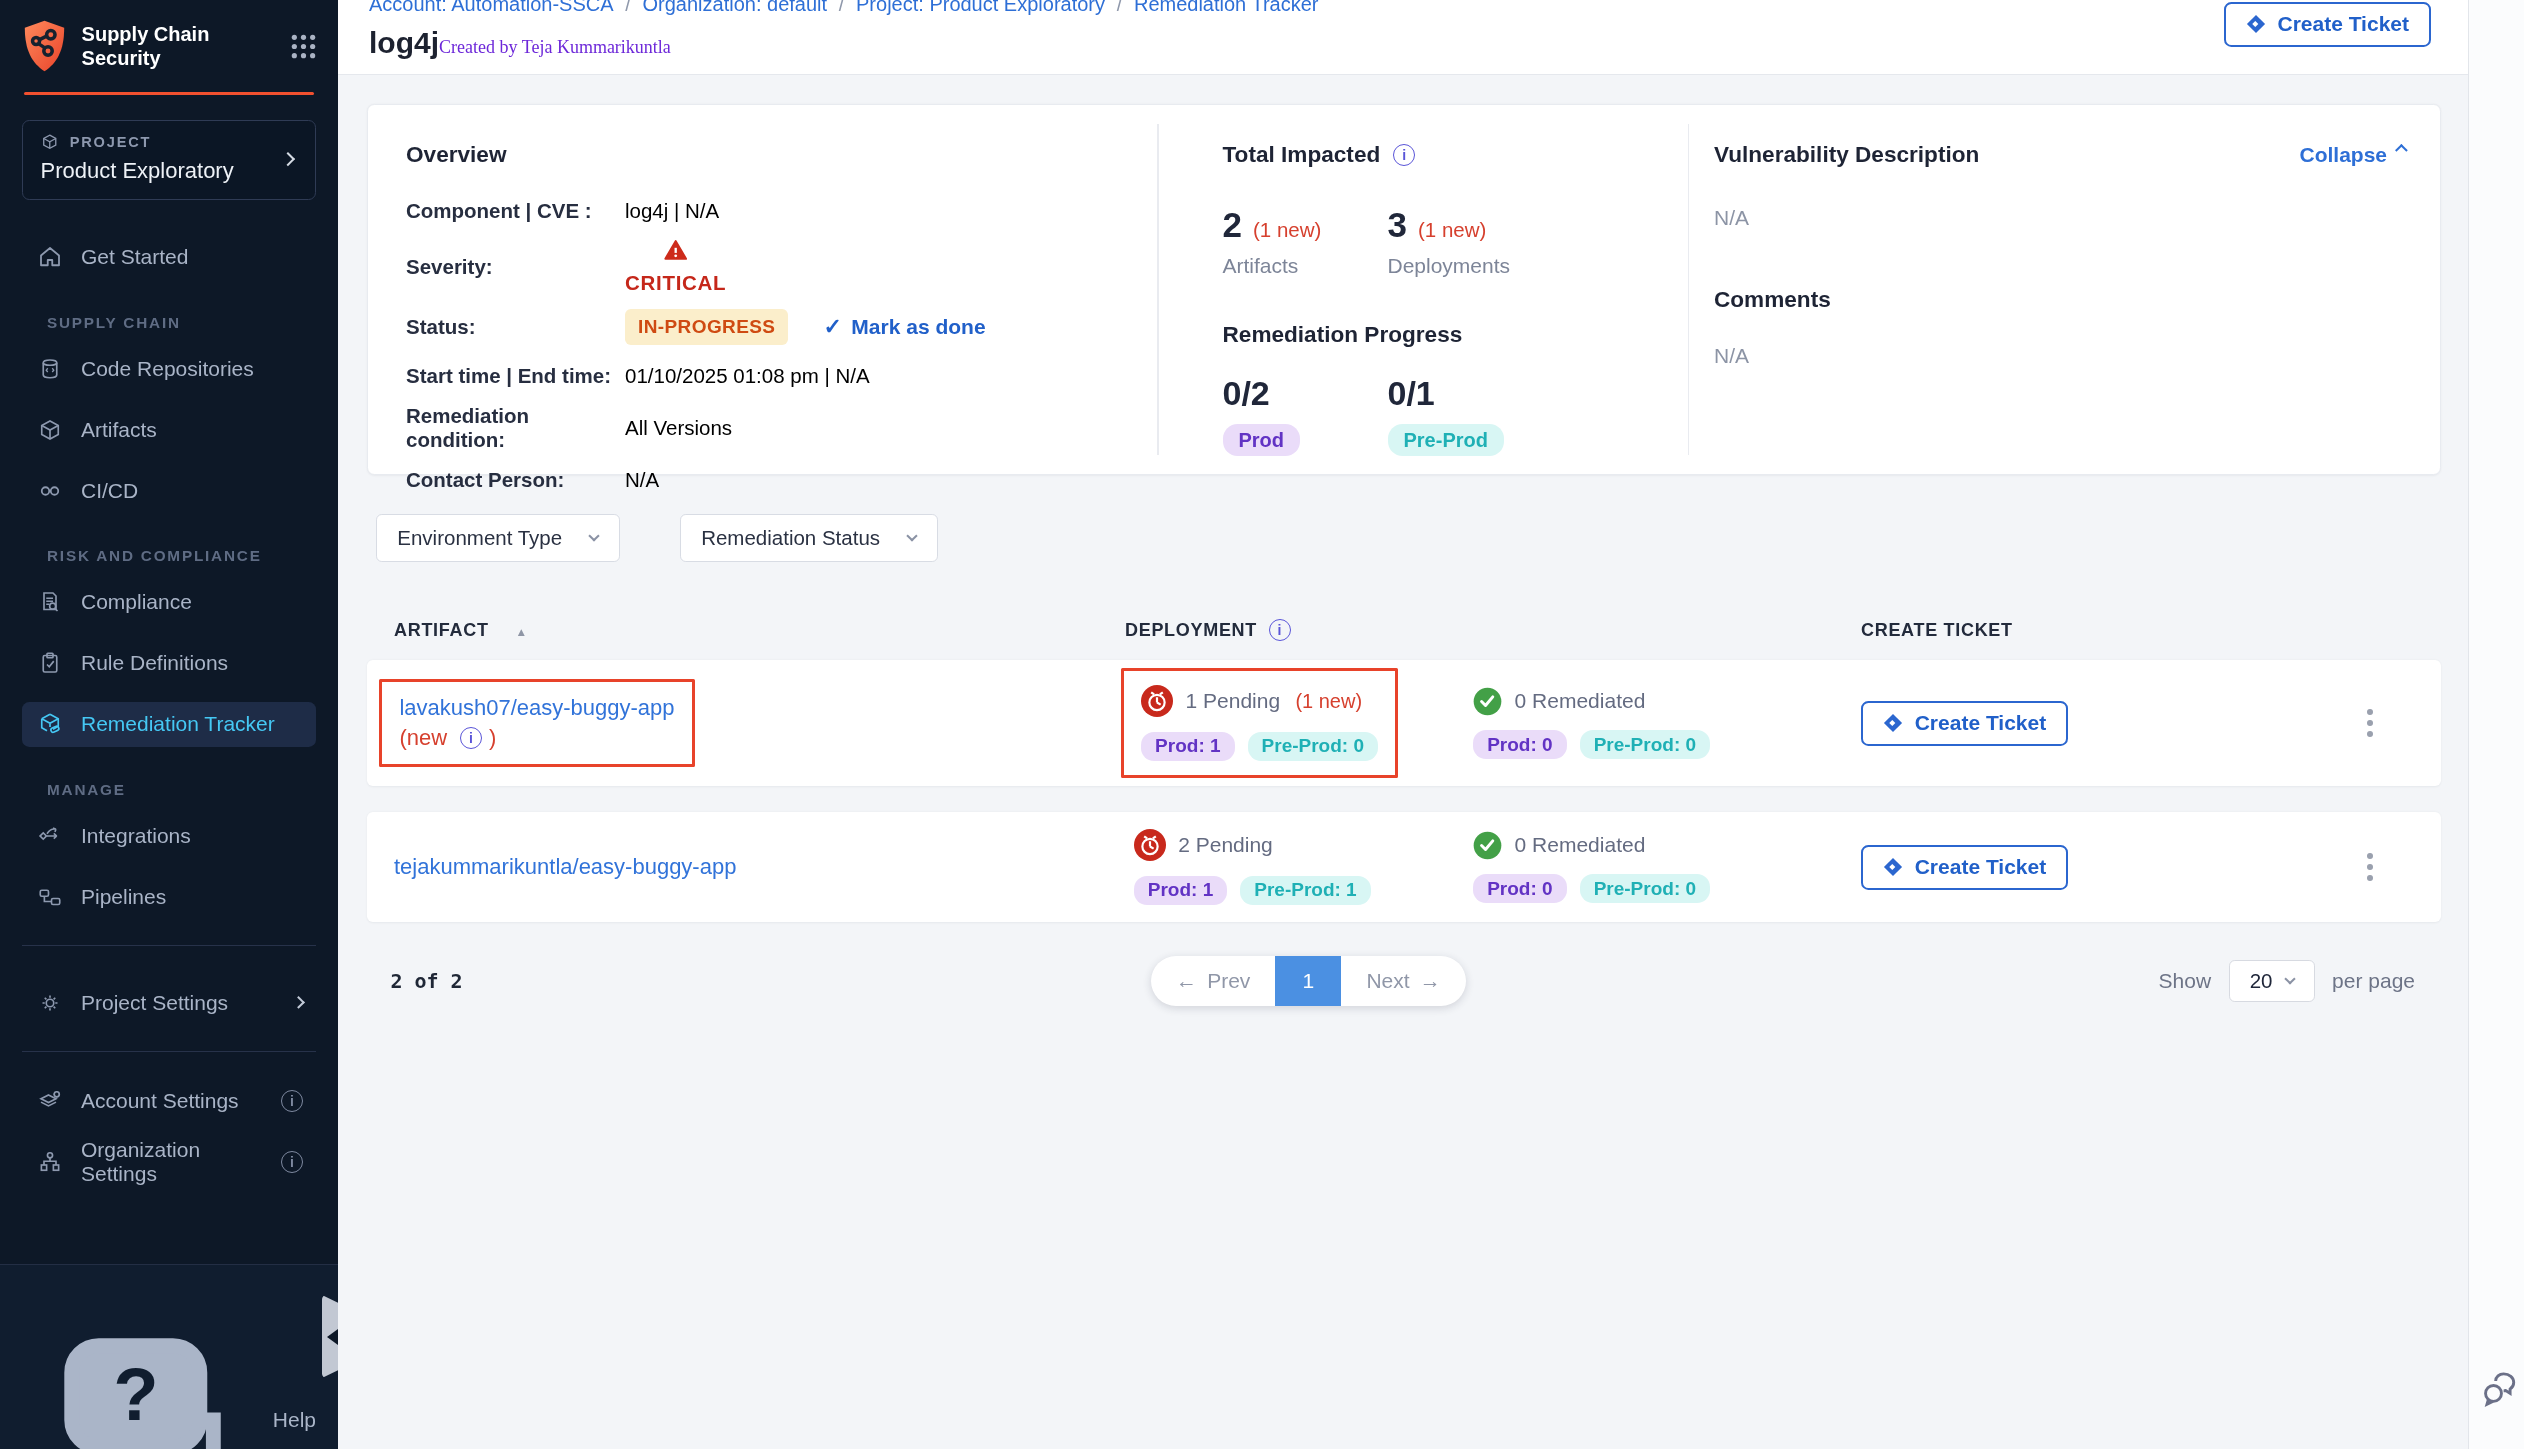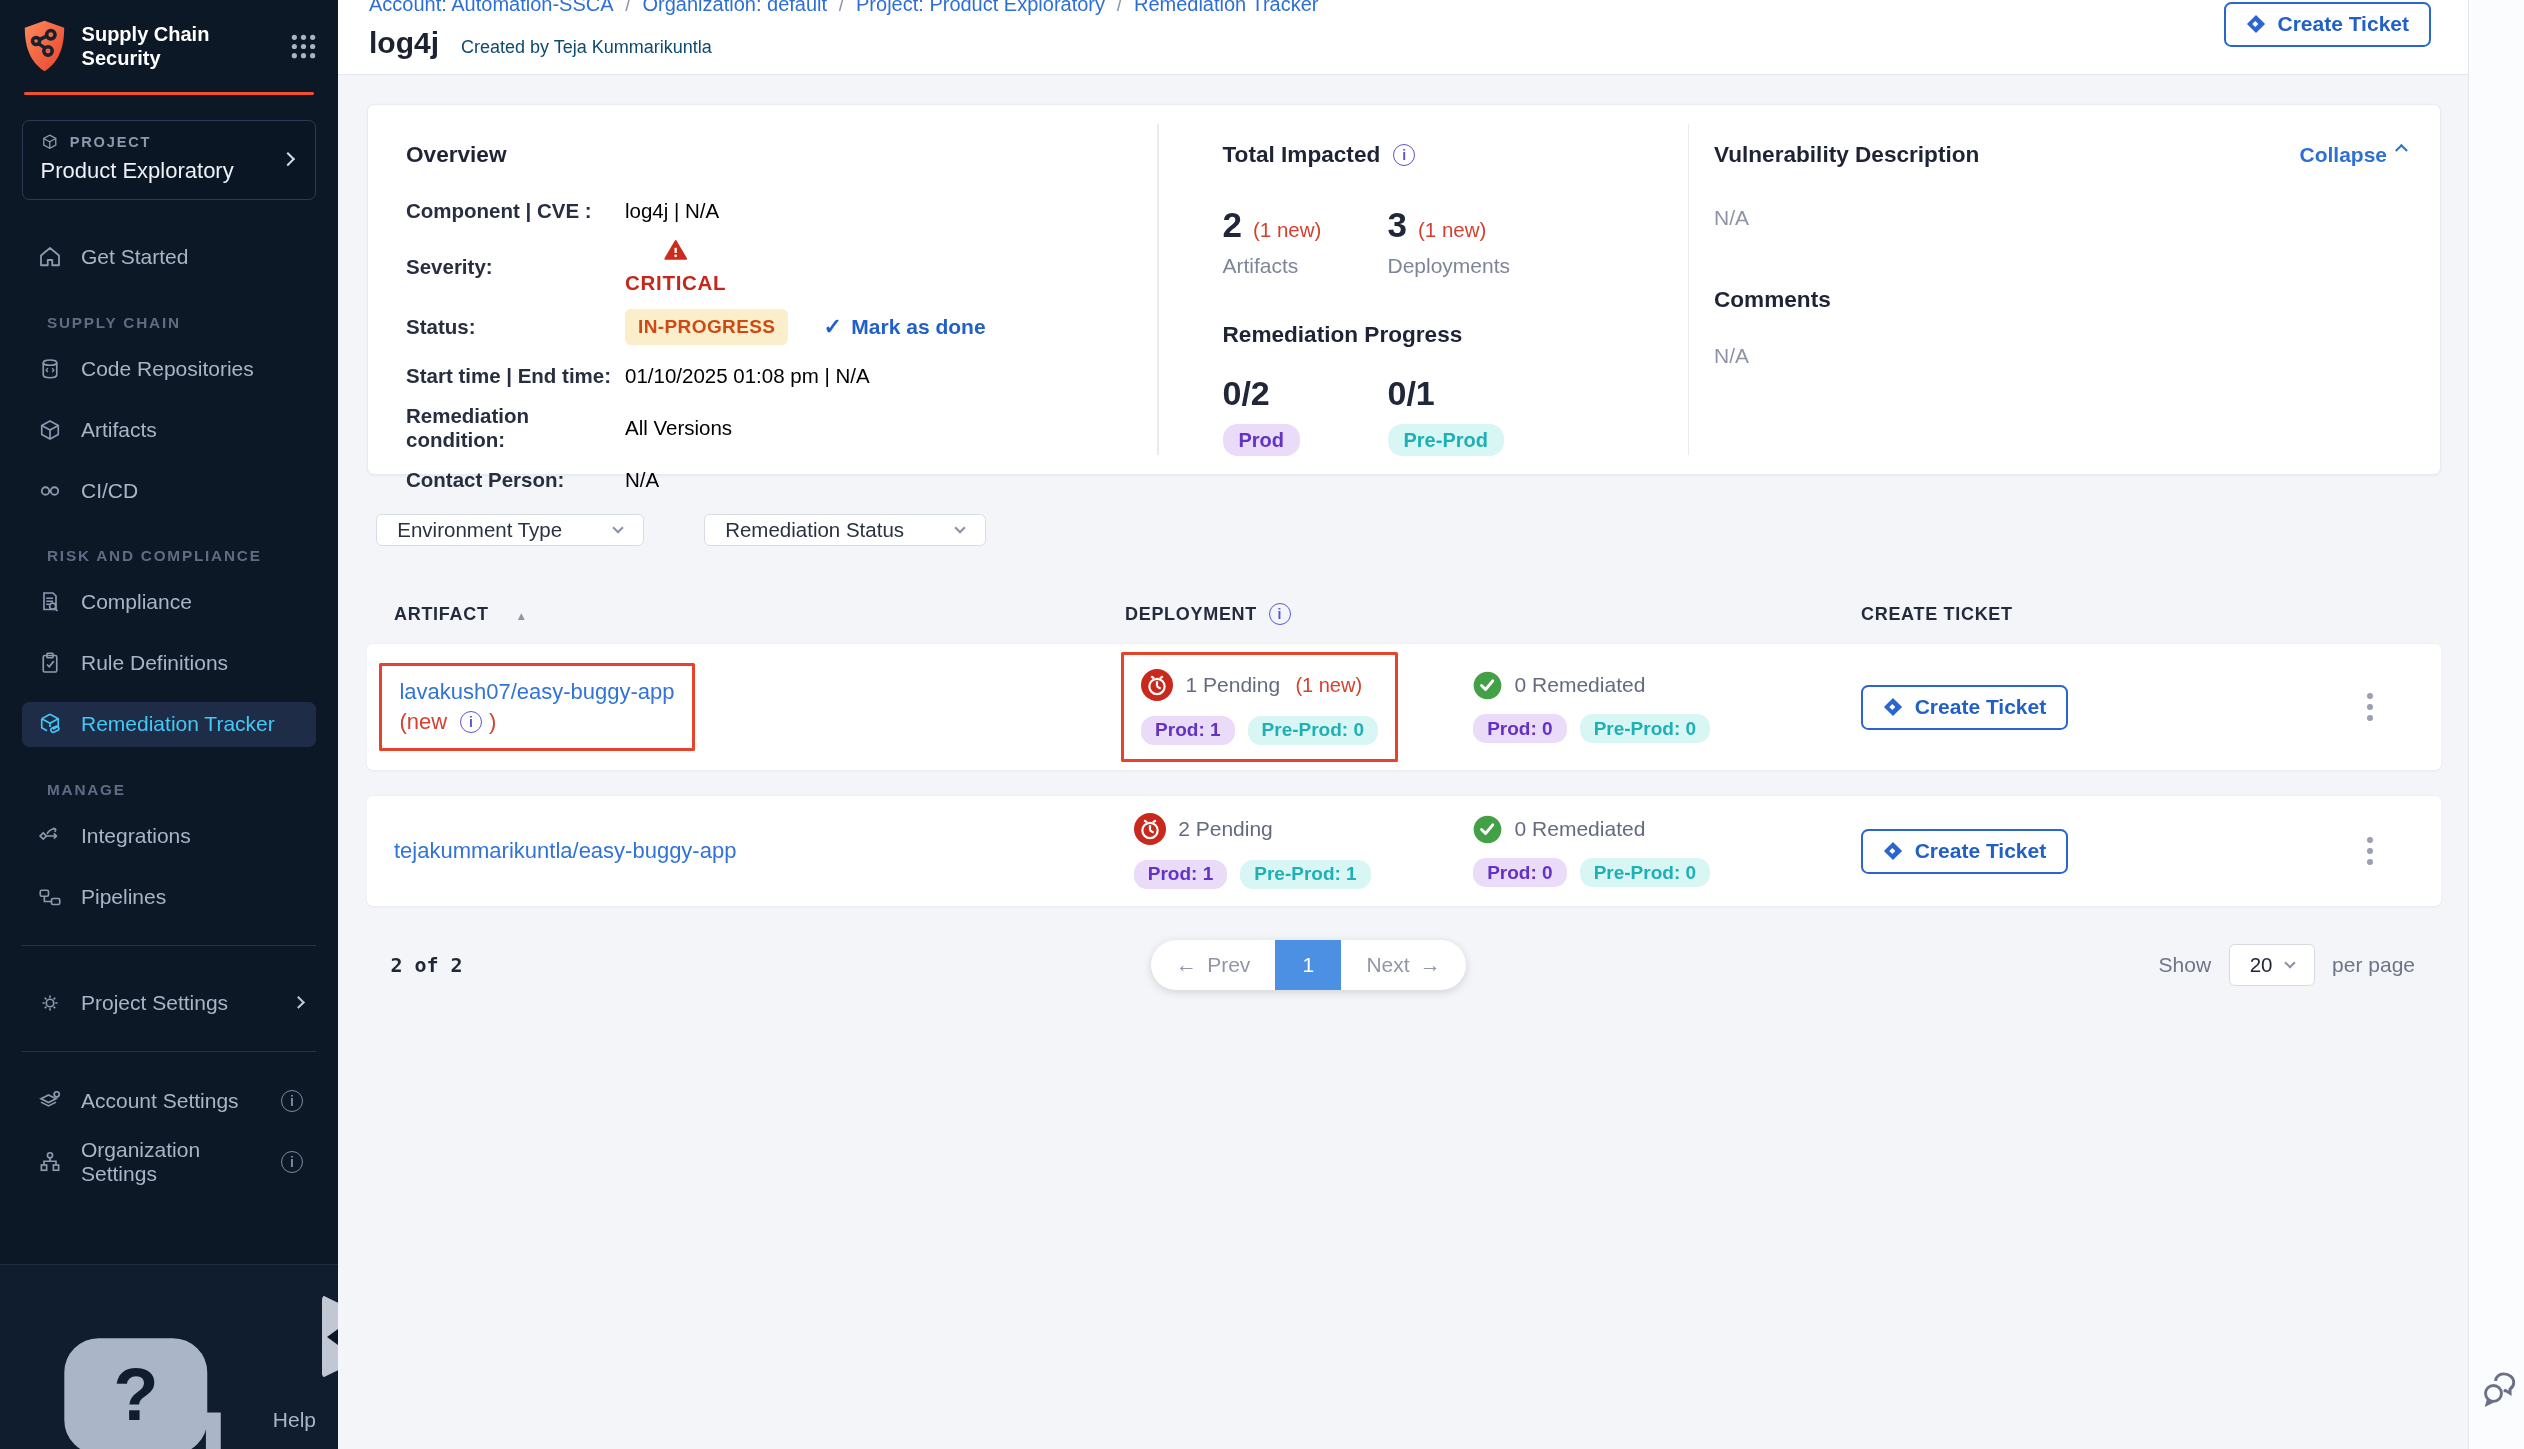--- a/index.html
+++ b/index.html
@@ -39,21 +39,21 @@
   .collapse-tri { width:0; height:0; border-top:8px solid transparent; border-bottom:8px solid transparent; border-right:11px solid #0d1827; }
 
   
   .main { flex:1; display:flex; flex-direction:column; min-width:0; }
   .topbar { height:75px; background:#fff; border-bottom:1.5px solid #e5e8ed; position:relative; overflow:hidden; flex:0 0 75px; }
   .breadcrumb { position:absolute; top:-6.6px; left:31px; font-size:20px; white-space:nowrap; }
   .crumb { color:#2e6fd6; cursor:pointer; }
   .crumb-sep { color:#8f98ab; margin:0 11.7px; }
   .title-row { position:absolute; left:31px; top:26px; display:flex; align-items:baseline; }
   .page-title { font-size:30px; font-weight:700; color:#1d2230; }
-  .page-subtitle { margin-left:22px; font-family:Liberation Sans, sans-serif; font-size:18px; color:#0c4a6e; }
+  .page-subtitle { font-family:Liberation Serif, serif; font-size:18px; color:#6d28d9; }
   .btn-ticket { display:inline-flex; align-items:center; gap:11.7px; height:45px; padding:0 20px; background:#fff; border:2.2px solid #2b66cf; border-radius:7.3px; color:#2160c9; font-size:21px; font-weight:700; cursor:pointer; }
   .btn-ticket.top { position:absolute; right:37px; top:1.5px; }
   .jira { width:20px; height:20px; }
 
   .content { flex:1; background:#f3f5f8; padding:29px 27px 0 29px; position:relative; overflow:hidden; }
 
   
   .overview-card { background:#fff; border:0.7px solid #e8ebf0; border-radius:7.3px; box-shadow:0 0.7px 2.2px rgba(16,24,40,.05); height:371px; display:flex; }
   .ov-col1 { width:789px; flex:0 0 789px; padding:37px 0 0 38px; }
   .v-div { width:1.5px; background:#e9ebf0; margin:19px 0; }
@@ -88,21 +88,21 @@
   .vd-row { display:flex; justify-content:space-between; align-items:center; }
   .collapse-link { color:#2e6fd6; font-weight:700; font-size:21px; display:inline-flex; align-items:flex-start; gap:10.2px; cursor:pointer; }
   .chev-up { width:8.8px; height:8.8px; border-right:2.9px solid #2e6fd6; border-bottom:2.9px solid #2e6fd6; transform:rotate(-135deg) translate(-2.2px,-2.2px); }
   .na { color:#8c94a5; font-size:21px; }
   .vd-na { margin-top:38px; }
   .cm-h { margin-top:57px; }
   .cm-na { margin-top:31px; }
 
   
   .filters { margin-top:39px; margin-left:8.8px; display:flex; gap:60px; }
-  .filter-btn { height:32px; display:inline-flex; align-items:center; gap:52px; padding:0 20.5px; background:#fff; border:1.5px solid #d8dce4; border-radius:5.8px; font-size:20.5px; color:#2a3142; cursor:pointer; }
+  .filter-btn { height:48px; display:inline-flex; align-items:center; gap:28px; padding:0 20.5px; background:#fff; border:1.5px solid #d8dce4; border-radius:5.8px; font-size:20.5px; color:#2a3142; cursor:pointer; }
   .chev-down { width:8px; height:8px; border-right:2.2px solid #8a92a4; border-bottom:2.2px solid #8a92a4; transform:rotate(45deg) translate(-1.5px,-1.5px); }
 
   
   .table-head { display:flex; align-items:center; margin-top:57px; font-size:18px; font-weight:700; letter-spacing:0.7px; color:#232b3c; }
   .th-artifact { width:758px; flex:0 0 758px; padding-left:27px; display:flex; align-items:center; gap:27px; cursor:pointer; }
   .sort-asc::before { content:"▲"; font-size:11.7px; color:#8f96a6; }
   .th-deploy { width:736px; flex:0 0 736px; display:flex; align-items:center; gap:11.7px; }
   .rows { margin-top:19px; }
   .trow { background:#fff; border-radius:5.8px; box-shadow:0 0.7px 2.2px rgba(20,30,50,.06); display:flex; align-items:center; margin-bottom:26px; }
   .trow.r1 { height:126px; }

